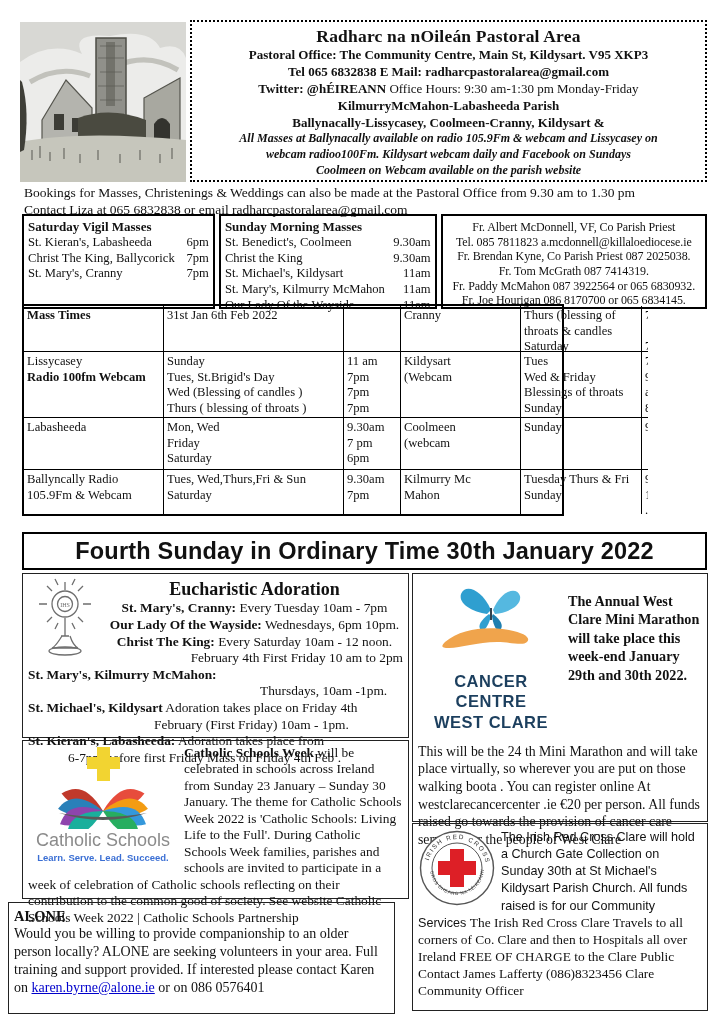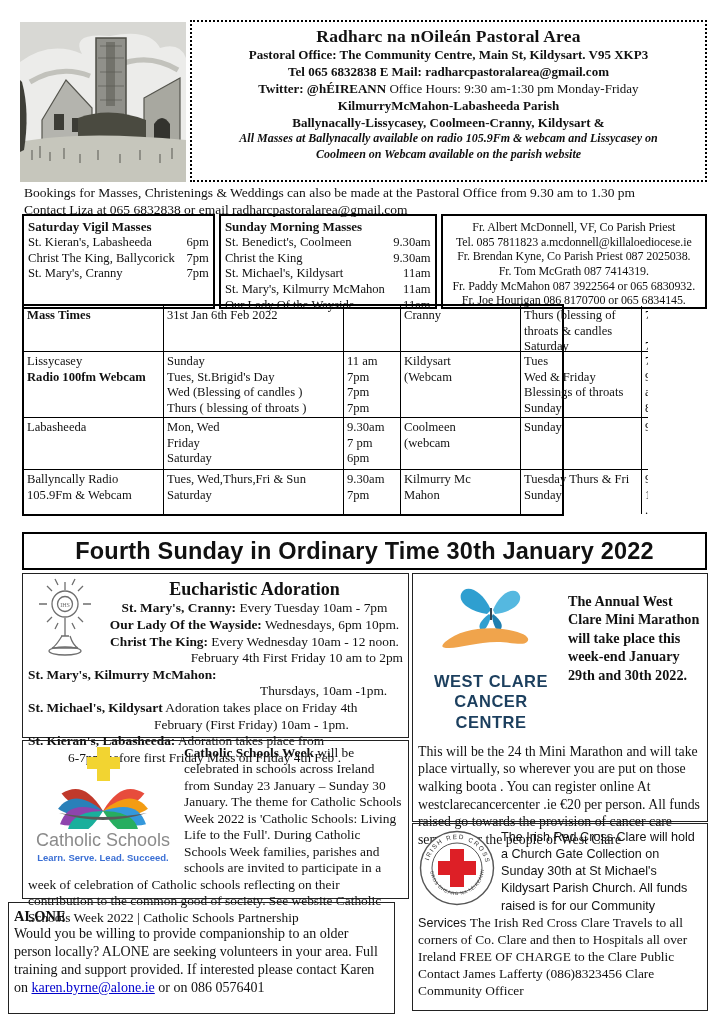--- a/index.html
+++ b/index.html
@@ -97,20 +97,21 @@
   </div>
 
   <div class="abs header-box">
     <div class="h-title">Radharc na nOileán Pastoral Area</div>
     <div class="h-line b">Pastoral Office: The Community Centre, Main St, Kildysart. V95 XKP3</div>
     <div class="h-line b">Tel 065 6832838  E Mail: radharcpastoralarea@gmail.com</div>
     <div class="h-line"><span class="b">Twitter: @hÉIREANN</span><span> Office Hours:    9:30 am-1:30 pm    Monday-Friday</span></div>
     <div class="h-line b">KilmurryMcMahon-Labasheeda Parish</div>
     <div class="h-line b">Ballynacally-Lissycasey, Coolmeen-Cranny, Kildysart &amp;</div>
     <div class="h-line webcast bi">All Masses at Ballynacally available on  radio 105.9Fm  &amp; webcam and Lissycasey on</div>
+    <div class="h-line webcast bi">webcam radioo100Fm. Kildysart  webcam daily  and Facebook on Sundays</div>
     <div class="h-line webcast bi">Coolmeen on Webcam available on  the parish website</div>
   </div>
 
   <div class="abs bookings">
     <div>Bookings for Masses, Christenings &amp; Weddings can also be made at the Pastoral Office from 9.30 am to 1.30 pm</div>
     <div>Contact Liza at 065 6832838 or email radharcpastoralarea@gmail.com</div>
   </div>
 
   <div class="abs boxes-row">
     <div class="tbox vigil">
@@ -232,21 +233,21 @@
           <circle cx="37" cy="26" r="7.5"></circle>
         </g>
         <text x="37" y="29" font-size="6" text-anchor="middle" fill="#6e6e6e" stroke="none" font-family="Liberation Serif,serif">IHS</text>
         <path d="M37,48 L37,58 M33,58 h8 M34,58 C30,64 28,68 24,70 L50,70 C46,68 44,64 42,58"></path>
         <ellipse cx="37" cy="73" rx="16" ry="4"></ellipse>
       </g>
     </svg>
     <div class="ad-title">Eucharistic Adoration</div>
     <div class="ctr"><span class="b">St. Mary's, Cranny:</span><span> Every  Tuesday 10am - 7pm</span></div>
     <div class="ctr"><span class="b">Our Lady Of the Wayside:</span><span> Wednesdays, 6pm 10pm.</span></div>
-    <div class="ctr"><span class="b">Christ The King:</span><span>  Every Wednesday   10am - 12 noon.</span></div>
+    <div class="ctr"><span class="b">Christ The King:</span><span>  Every Saturday   10am - 12 noon.</span></div>
     <div class="rgt">February  4th  First Friday 10 am to 2pm</div>
     <div class="b">St. Mary's, Kilmurry McMahon:</div>
     <div style="padding-left:232px;">Thursdays, 10am -1pm.</div>
     <div><span class="b">St. Michael's, Kildysart</span><span>  Adoration takes place on Friday  4th</span></div>
     <div style="padding-left:126px;">February  (First Friday)   10am - 1pm.</div>
     <div><span class="b">St. Kieran's, Labasheeda:</span><span> Adoration takes place  from</span></div>
     <div style="padding-left:40px;">6-7pm before first Friday Mass on Friday 4th  Feb .</div>
   </div>
 
   <div class="abs box schools">
@@ -284,22 +285,22 @@
   <div class="abs box westclare">
     <div class="wc-logo">
       <svg width="120" height="86" viewBox="0 0 120 86">
         <path d="M60,30 C50,8 34,4 30,14 C27,24 42,32 56,34 Z" fill="#2f9fd0"></path>
         <path d="M62,30 C70,10 86,6 89,16 C91,26 76,33 64,34 Z" fill="#55b8e0"></path>
         <path d="M58,34 C50,40 46,46 50,50 C54,52 58,44 60,36 Z" fill="#2f9fd0"></path>
         <path d="M62,34 C70,40 73,46 69,50 C65,52 62,44 61,36 Z" fill="#1f7fb0"></path>
         <path d="M59,28 L61,28 L61,40 L59,40 Z" fill="#33424e"></path>
         <path d="M14,62 C30,48 58,46 78,50 C94,53 100,58 96,62 C92,66 80,62 66,62 C46,62 30,68 18,68 C10,68 10,66 14,62 Z" fill="#f0a44c"></path>
       </svg>
+      <div class="wc-name">CANCER CENTRE</div>
       <div class="wc-name">WEST CLARE</div>
-      <div class="wc-name">CANCER CENTRE</div>
     </div>
     <div class="wc-head">The Annual West Clare Mini Marathon will take place this week-end  January 29th and 30th 2022.</div>
     <div class="wc-body">This will be the 24 th Mini Marathon and will take place virtually, so wherever you are put on those walking boota . You can register online At  westclarecancercenter .ie €20 per person. All funds raised go towards the provision of cancer care services for the people of  West Clare</div>
   </div>
 
   <div class="abs box redcross">
     <svg class="rc-logo" viewBox="0 0 78 78">
       <circle cx="39" cy="39" r="36.5" fill="#fff" stroke="#555" stroke-width="1.4"></circle>
       <circle cx="39" cy="39" r="25" fill="#fff" stroke="#555" stroke-width="1"></circle>
       <defs>

